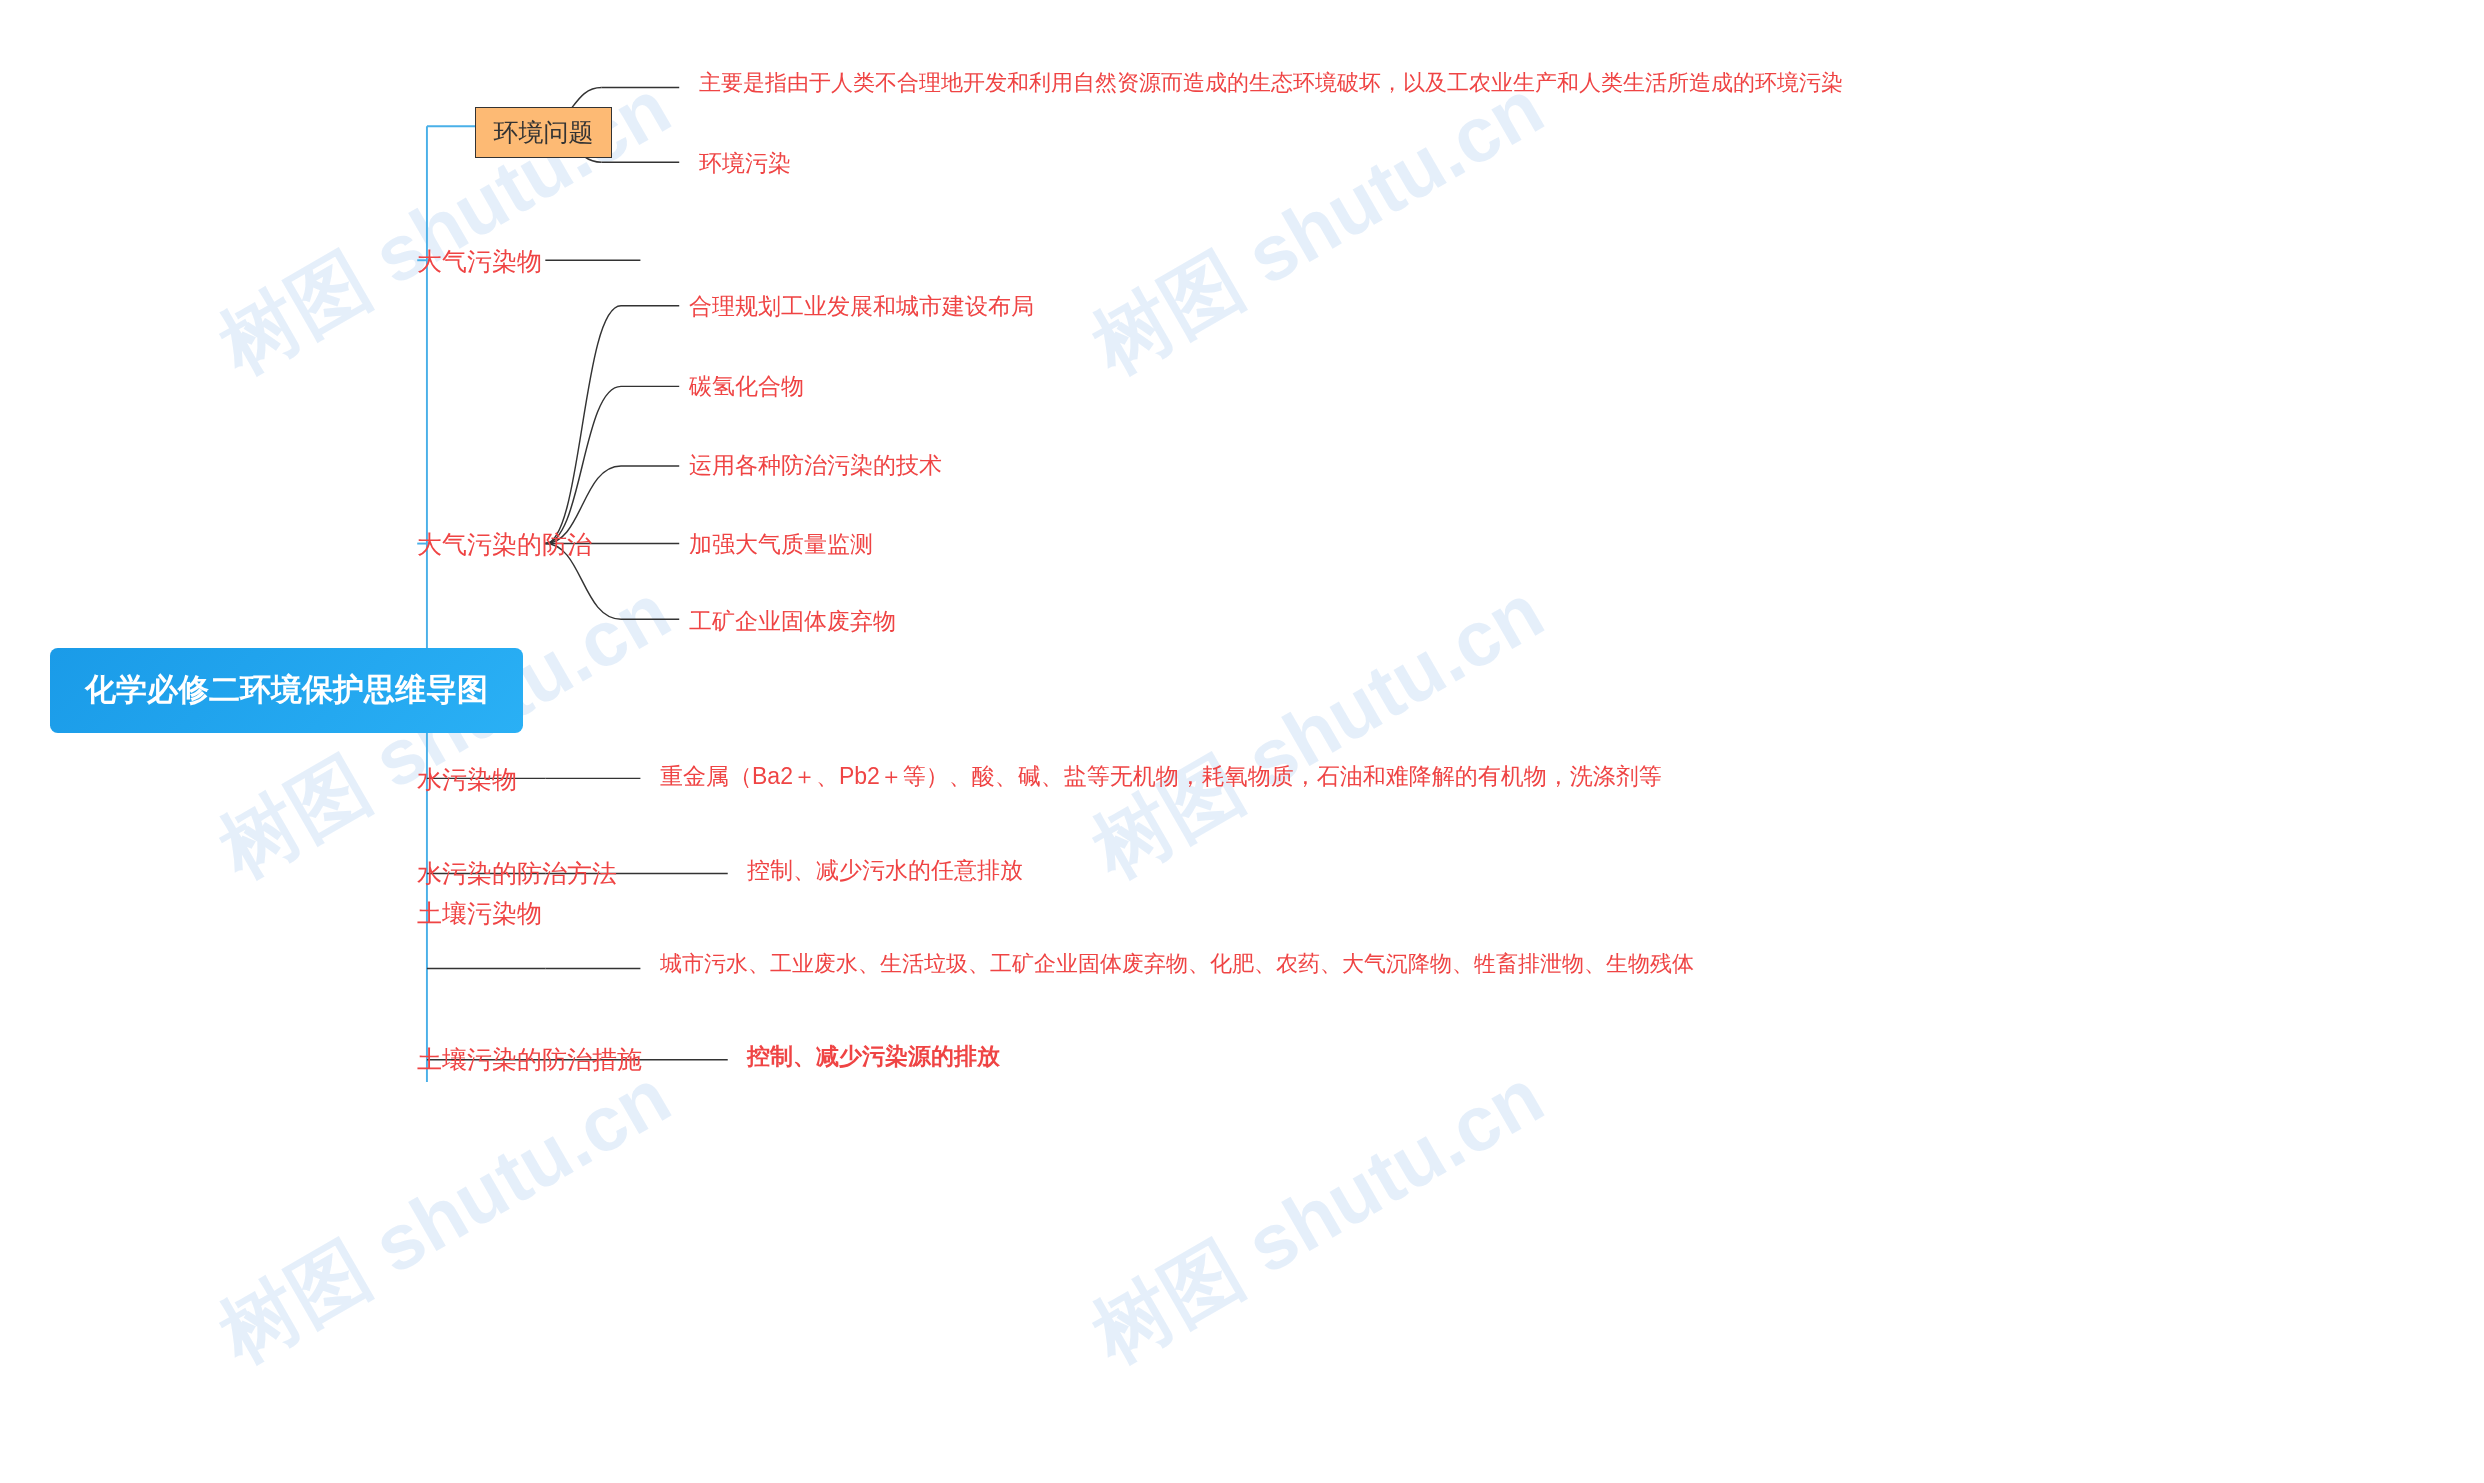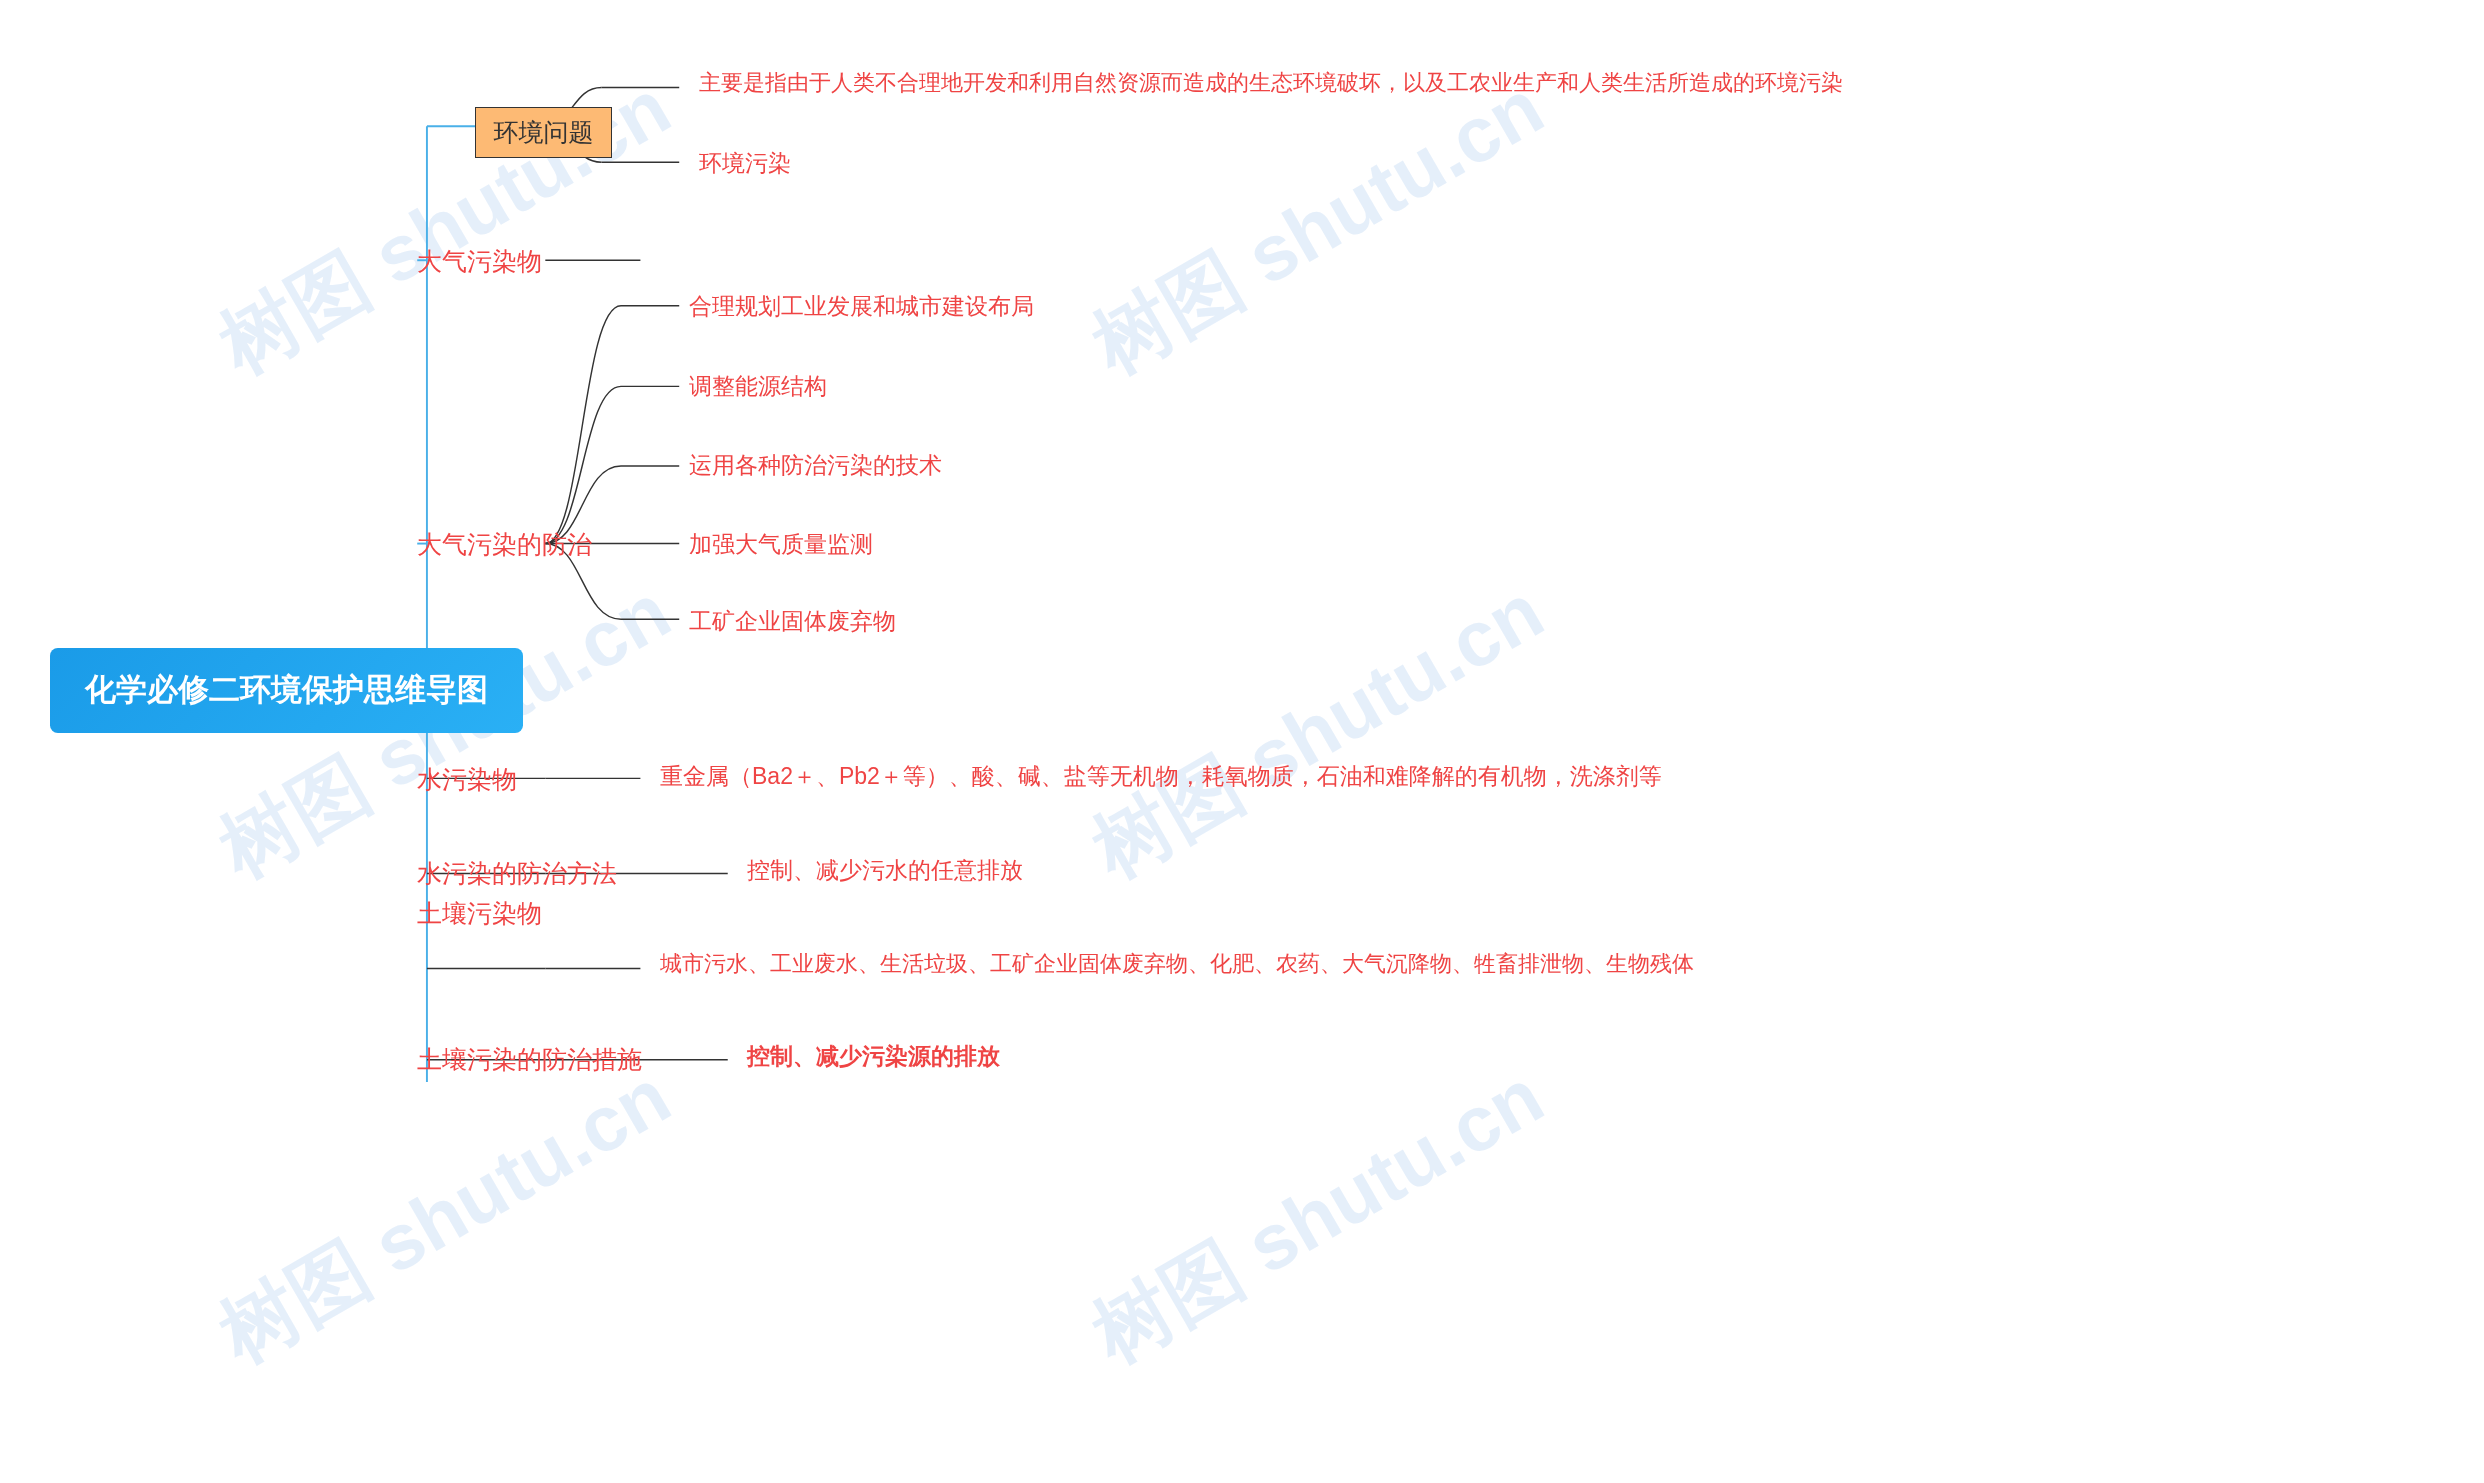--- a/index.html
+++ b/index.html
@@ -168,21 +168,21 @@
   </div>
 
   <div class="node-label" style="top:528px; left:417px;">
     <span>大气污染的防治</span>
   </div>
 
   <div class="leaf-text" style="top:289px; left:689px;">
     <span>合理规划工业发展和城市建设布局</span>
   </div>
   <div class="leaf-text" style="top:369px; left:689px;">
-    <span>调整能源结构</span>
+    <span>碳氢化合物</span>
   </div>
   <div class="leaf-text" style="top:448px; left:689px;">
     <span>运用各种防治污染的技术</span>
   </div>
   <div class="leaf-text" style="top:527px; left:689px;">
     <span>加强大气质量监测</span>
   </div>
   <div class="leaf-text" style="top:604px; left:689px;">
     <span>工矿企业固体废弃物</span>
   </div>

